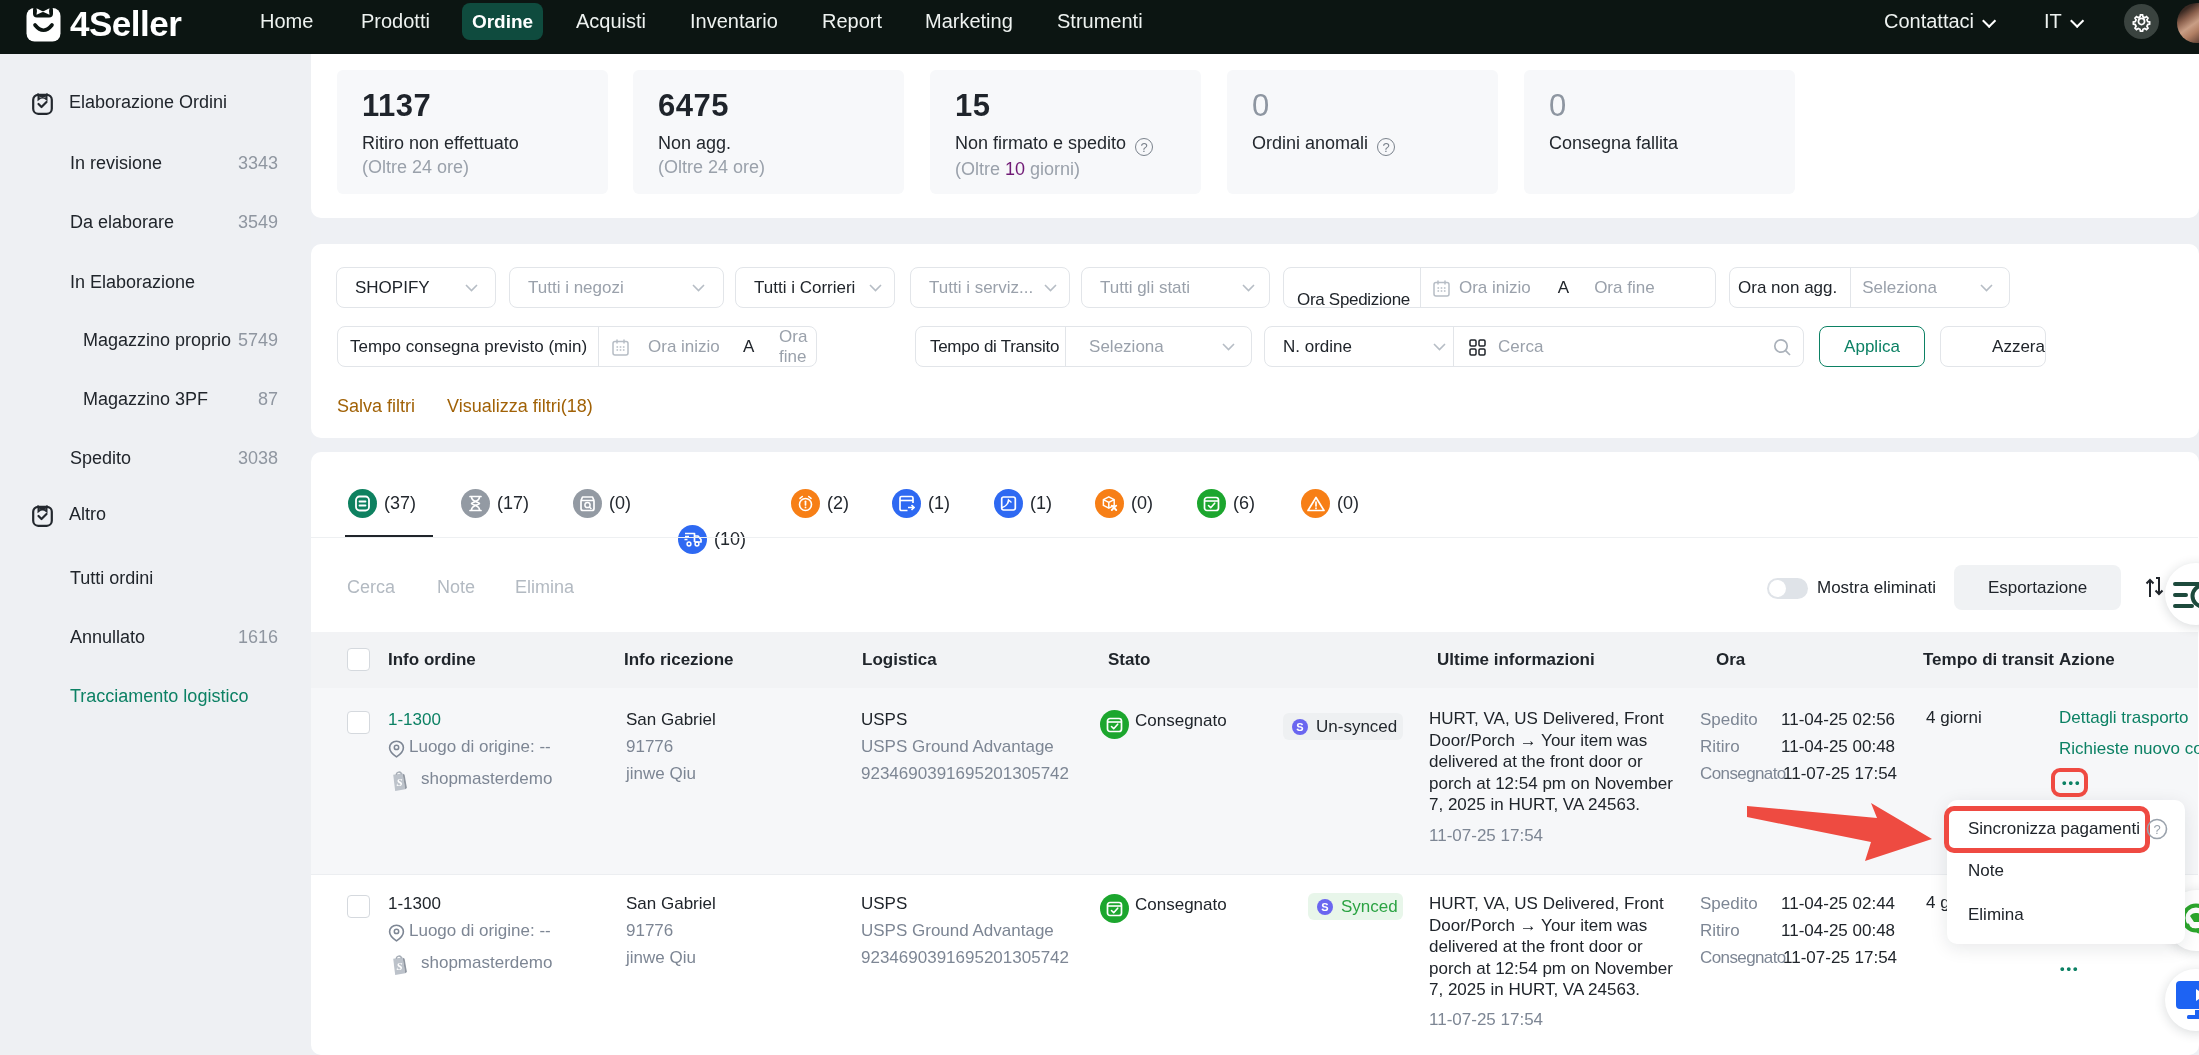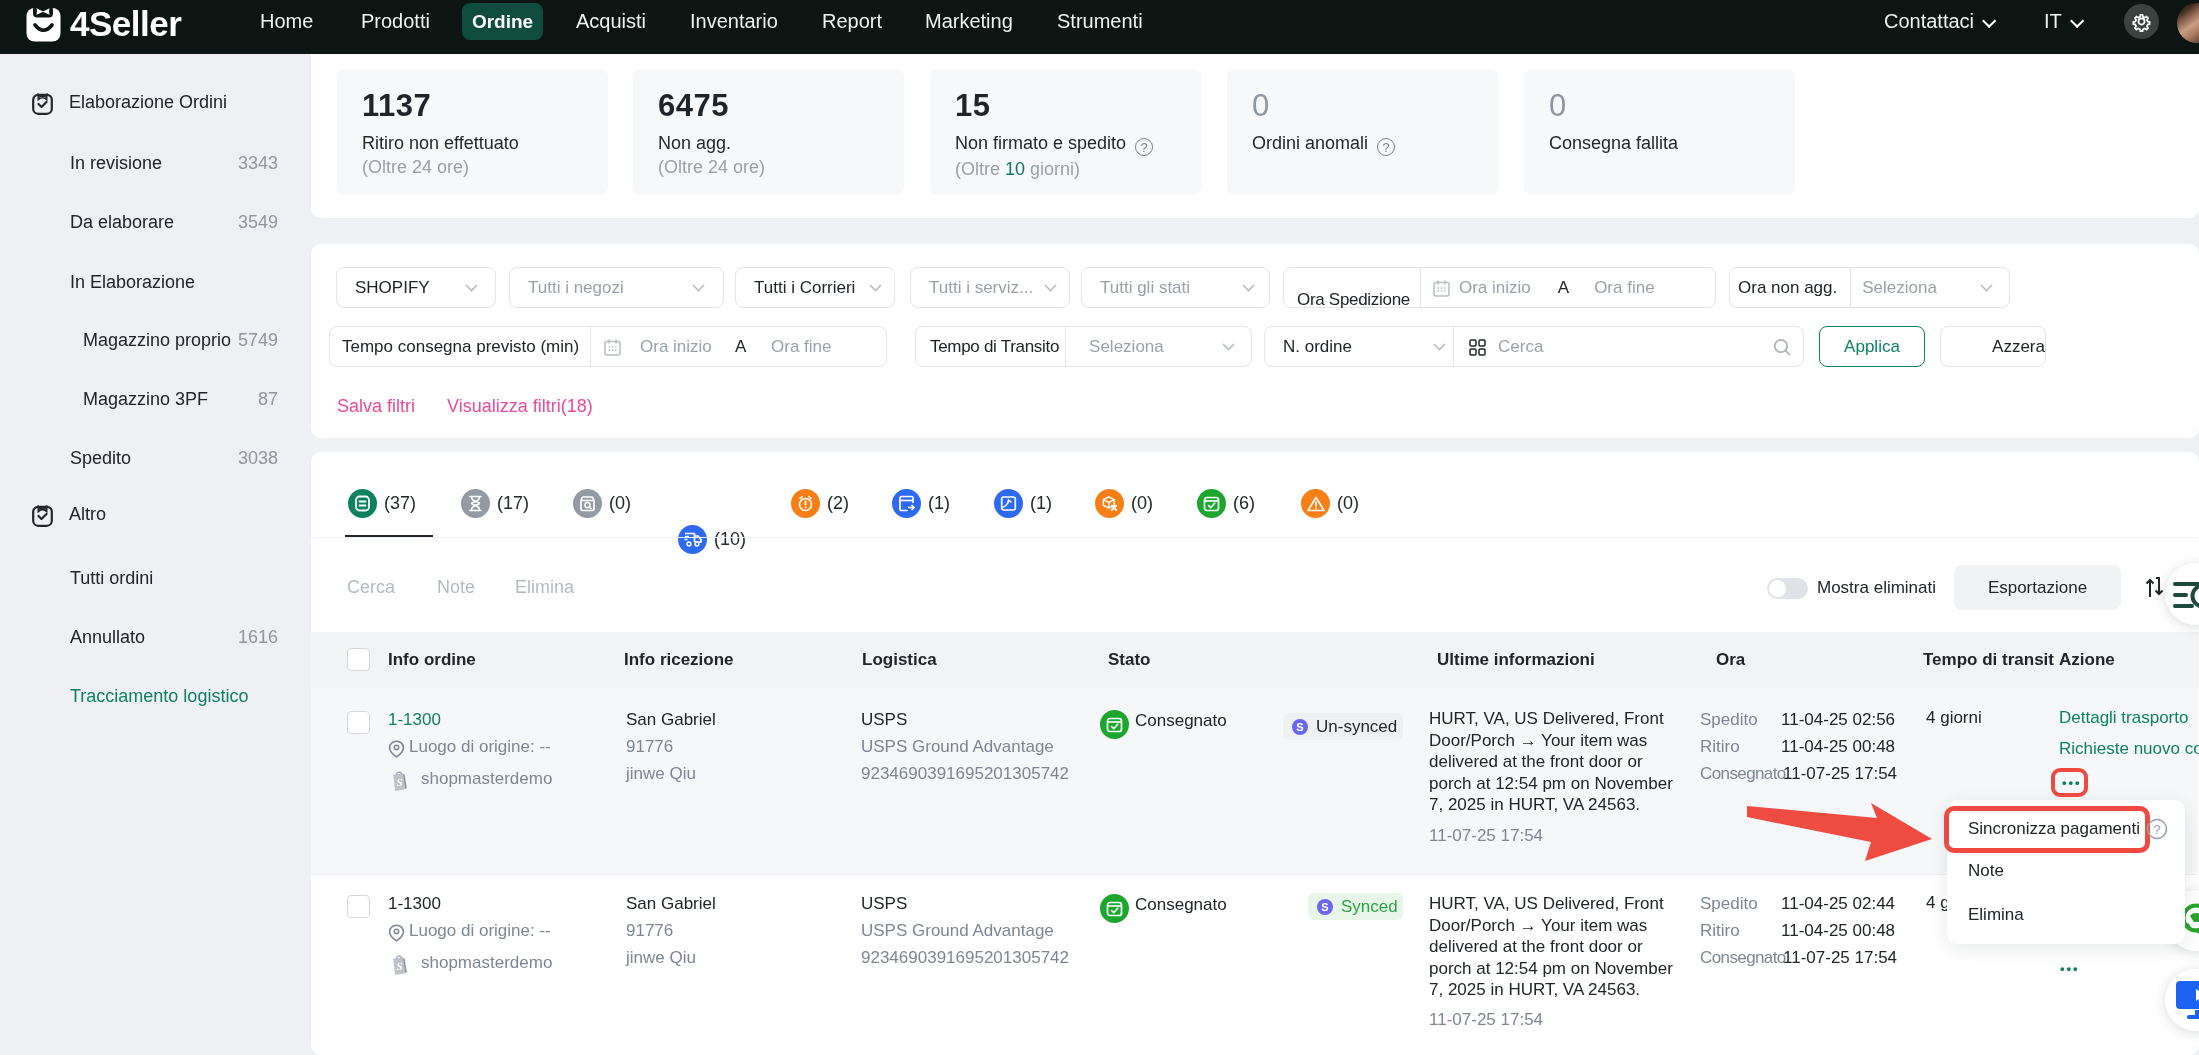--- a/index.html
+++ b/index.html
@@ -29,21 +29,21 @@
 #p-table { top:452px; height:603px; }
 
 .card { position:absolute; top:16px; width:271px; height:124px; background:#f7f8fa; border-radius:6px; padding:18px 24px 0 25px; }
 .card .num { font-size:31px; font-weight:bold; color:#1f242b; letter-spacing:0.5px; }
 .card .lbl { font-size:18px; color:#23282e; margin-top:9px; }
 .card .sub { font-size:18px; color:#9aa1ab; margin-top:3px; }
 
 
 .fbox { position:absolute; height:41px; border:1.5px solid #e2e5e9; border-radius:8px; background:#fff; display:flex; align-items:center; font-size:17px; color:#20252b; }
 .fbox .ph { color:#9aa1ab; }
-.glink { color:#ec4899; font-size:18px; }
+.glink { color:#a16207; font-size:18px; }
 
 
 .tab { position:absolute; top:37px; height:29px; display:flex; align-items:center; }
 .tab .cir { width:29px; height:29px; border-radius:50%; display:flex; align-items:center; justify-content:center; }
 .tab .cnt { margin-left:7px; font-size:18px; color:#23282e; }
 
 
 .th { font-weight:bold; font-size:17px; color:#20252b; position:absolute; top:198px; }
 .cbx { position:absolute; width:23px; height:23px; border:1.5px solid #d5d9de; border-radius:4px; background:#fff; }
 .dk { color:#20252b; } .gy { color:#7d8694; }
@@ -127,21 +127,21 @@
         <div class="sub">(Oltre 24 ore)</div>
       </div>
     <div class="card" style="left:322px;">
         <div class="num">6475</div>
         <div class="lbl">Non agg.</div>
         <div class="sub">(Oltre 24 ore)</div>
       </div>
     <div class="card" style="left:619px;">
         <div class="num">15</div>
         <div class="lbl">Non firmato e spedito <span class="qm"></span></div>
-        <div class="sub">(Oltre <span style="color:#0f766e;text-align:right;">10</span> giorni)</div>
+        <div class="sub">(Oltre <span style="color:#701a75;text-align:right;">10</span> giorni)</div>
       </div>
     <div class="card" style="left:916px;">
         <div class="num" style="color:#8e96a1; font-weight:normal;">0</div>
         <div class="lbl">Ordini anomali <span class="qm"></span></div>
       </div>
     <div class="card" style="left:1213px;">
         <div class="num" style="color:#8e96a1; font-weight:normal;">0</div>
         <div class="lbl">Consegna fallita</div>
       </div>
   </div>
@@ -192,21 +192,21 @@
     </div>
     <div class="fbox" style="left:1418px; top:23px; width:281px;">
       <span style="margin-left:8px;">Ora non agg.</span>
       <div style="position:absolute; left:120px; top:-1px; height:41px; border-left:1.5px solid #e2e5e9;"></div>
       <span class="ph" style="margin-left:25px;">Seleziona</span>
       <svg class="cv" style="left:250px;" width="13" height="8" viewBox="0 0 13 8">
           <path d="M1 1 l5.5 5.5 L12 1" fill="none" stroke="#b6bdc5" stroke-width="1.6"></path>
         </svg>
     </div>
 
-    <div class="fbox" style="left:18px; top:82px; width:558px;">
+    <div class="fbox" style="left:26px; top:82px; width:480px;">
       <span style="margin-left:12px;">Tempo consegna previsto (min)</span>
       <div style="position:absolute; left:260px; top:-1px; height:41px; border-left:1.5px solid #e2e5e9;"></div>
       <svg style="position:absolute; left:274px; top:12px;" width="17" height="17" viewBox="0 0 17 17">
           <rect x="1" y="2.5" width="15" height="13.5" rx="2" fill="none" stroke="#b6bdc5" stroke-width="1.5"></rect>
           <path d="M5 0.5 v4 M12 0.5 v4" stroke="#b6bdc5" stroke-width="1.5"></path>
           <path d="M4.5 8 h8 M4.5 11 h8" stroke="#b6bdc5" stroke-width="1.3" stroke-dasharray="1.6 1.6"></path>
         </svg>
       <span class="ph" style="position:absolute; left:310px;">Ora inizio</span>
       <span style="position:absolute; left:405px;">A</span>
       <span class="ph" style="position:absolute; left:441px;">Ora fine</span>

